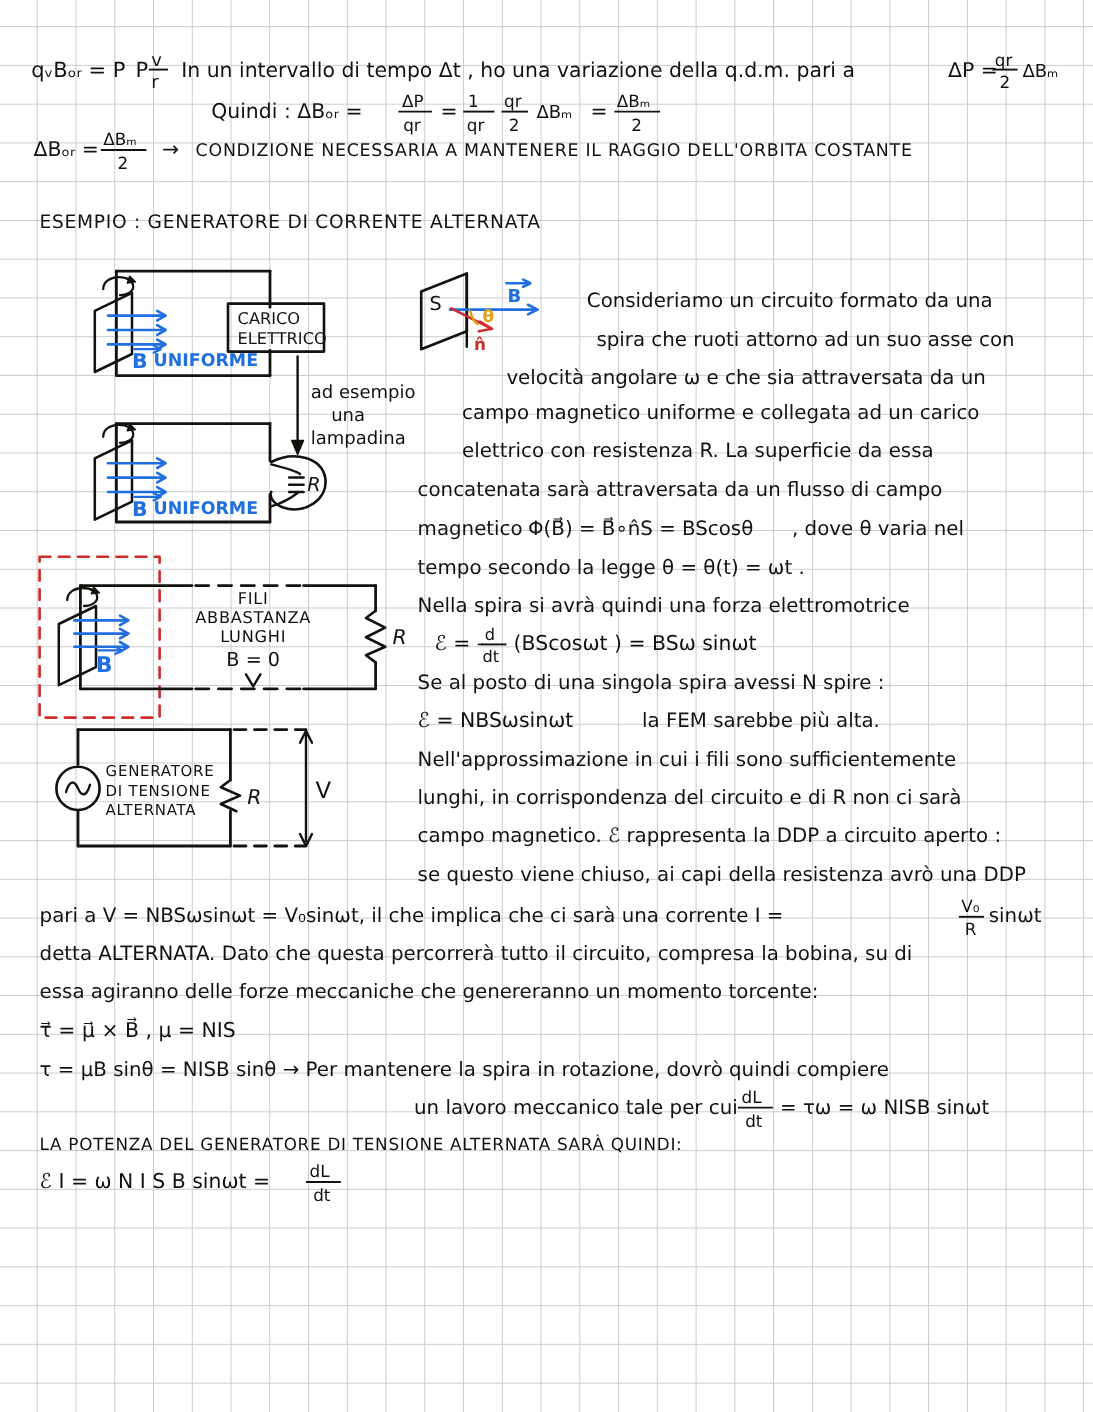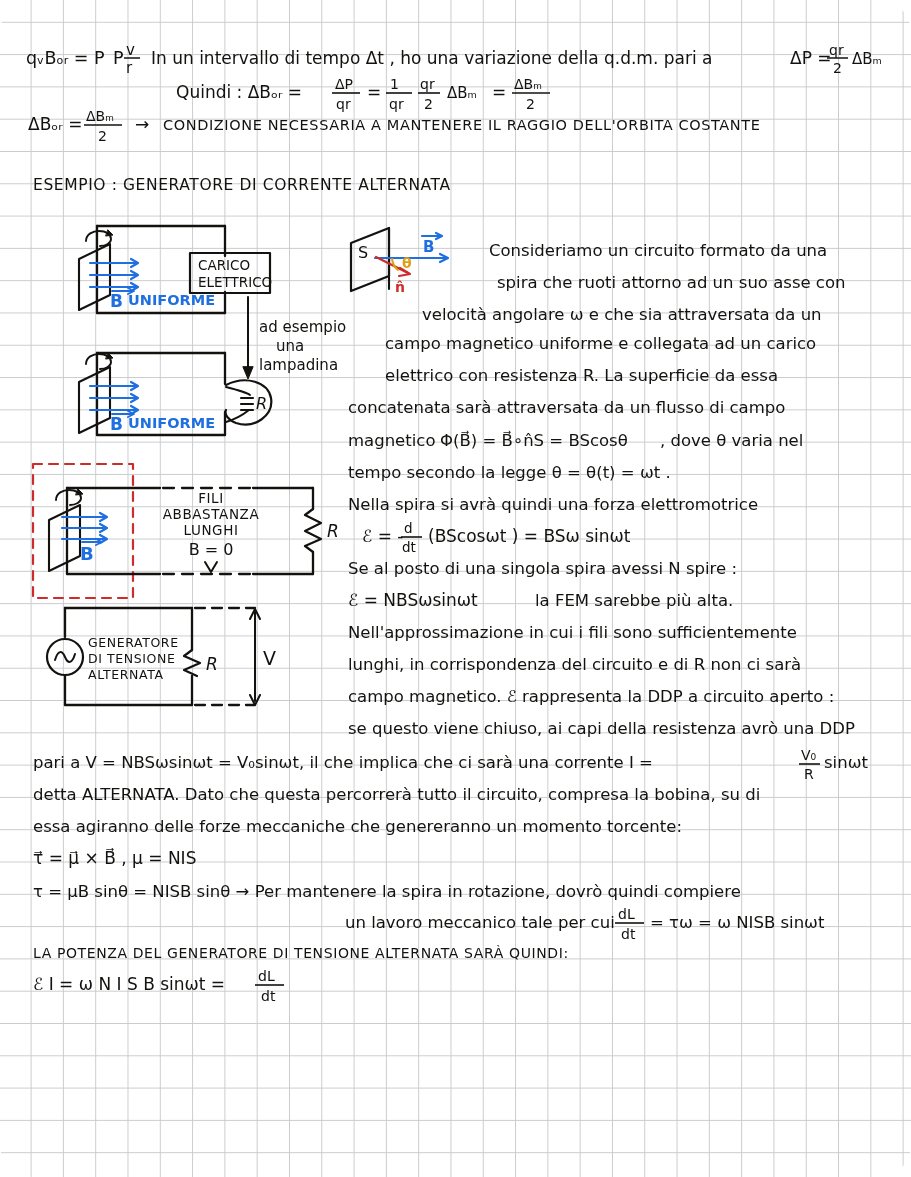--- a/index.html
+++ b/index.html
@@ -7,21 +7,20 @@
   body{
     font-family:"DejaVu Sans", sans-serif;
     -webkit-font-smoothing:antialiased;
   }
   #page{
     position:relative;
     width:911px;
     height:1177px;
     background:#ffffff;
     overflow:hidden;
-    border-radius:32px;
   }
   
   #grid{
     position:absolute;
     inset:0;
     background-image:
       linear-gradient(to right, #c9cccf 1px, transparent 1px),
       linear-gradient(to bottom, #c9cccf 1px, transparent 1px);
     background-size:32.3px 32.3px;
     background-position:-1.7px -10.5px;

